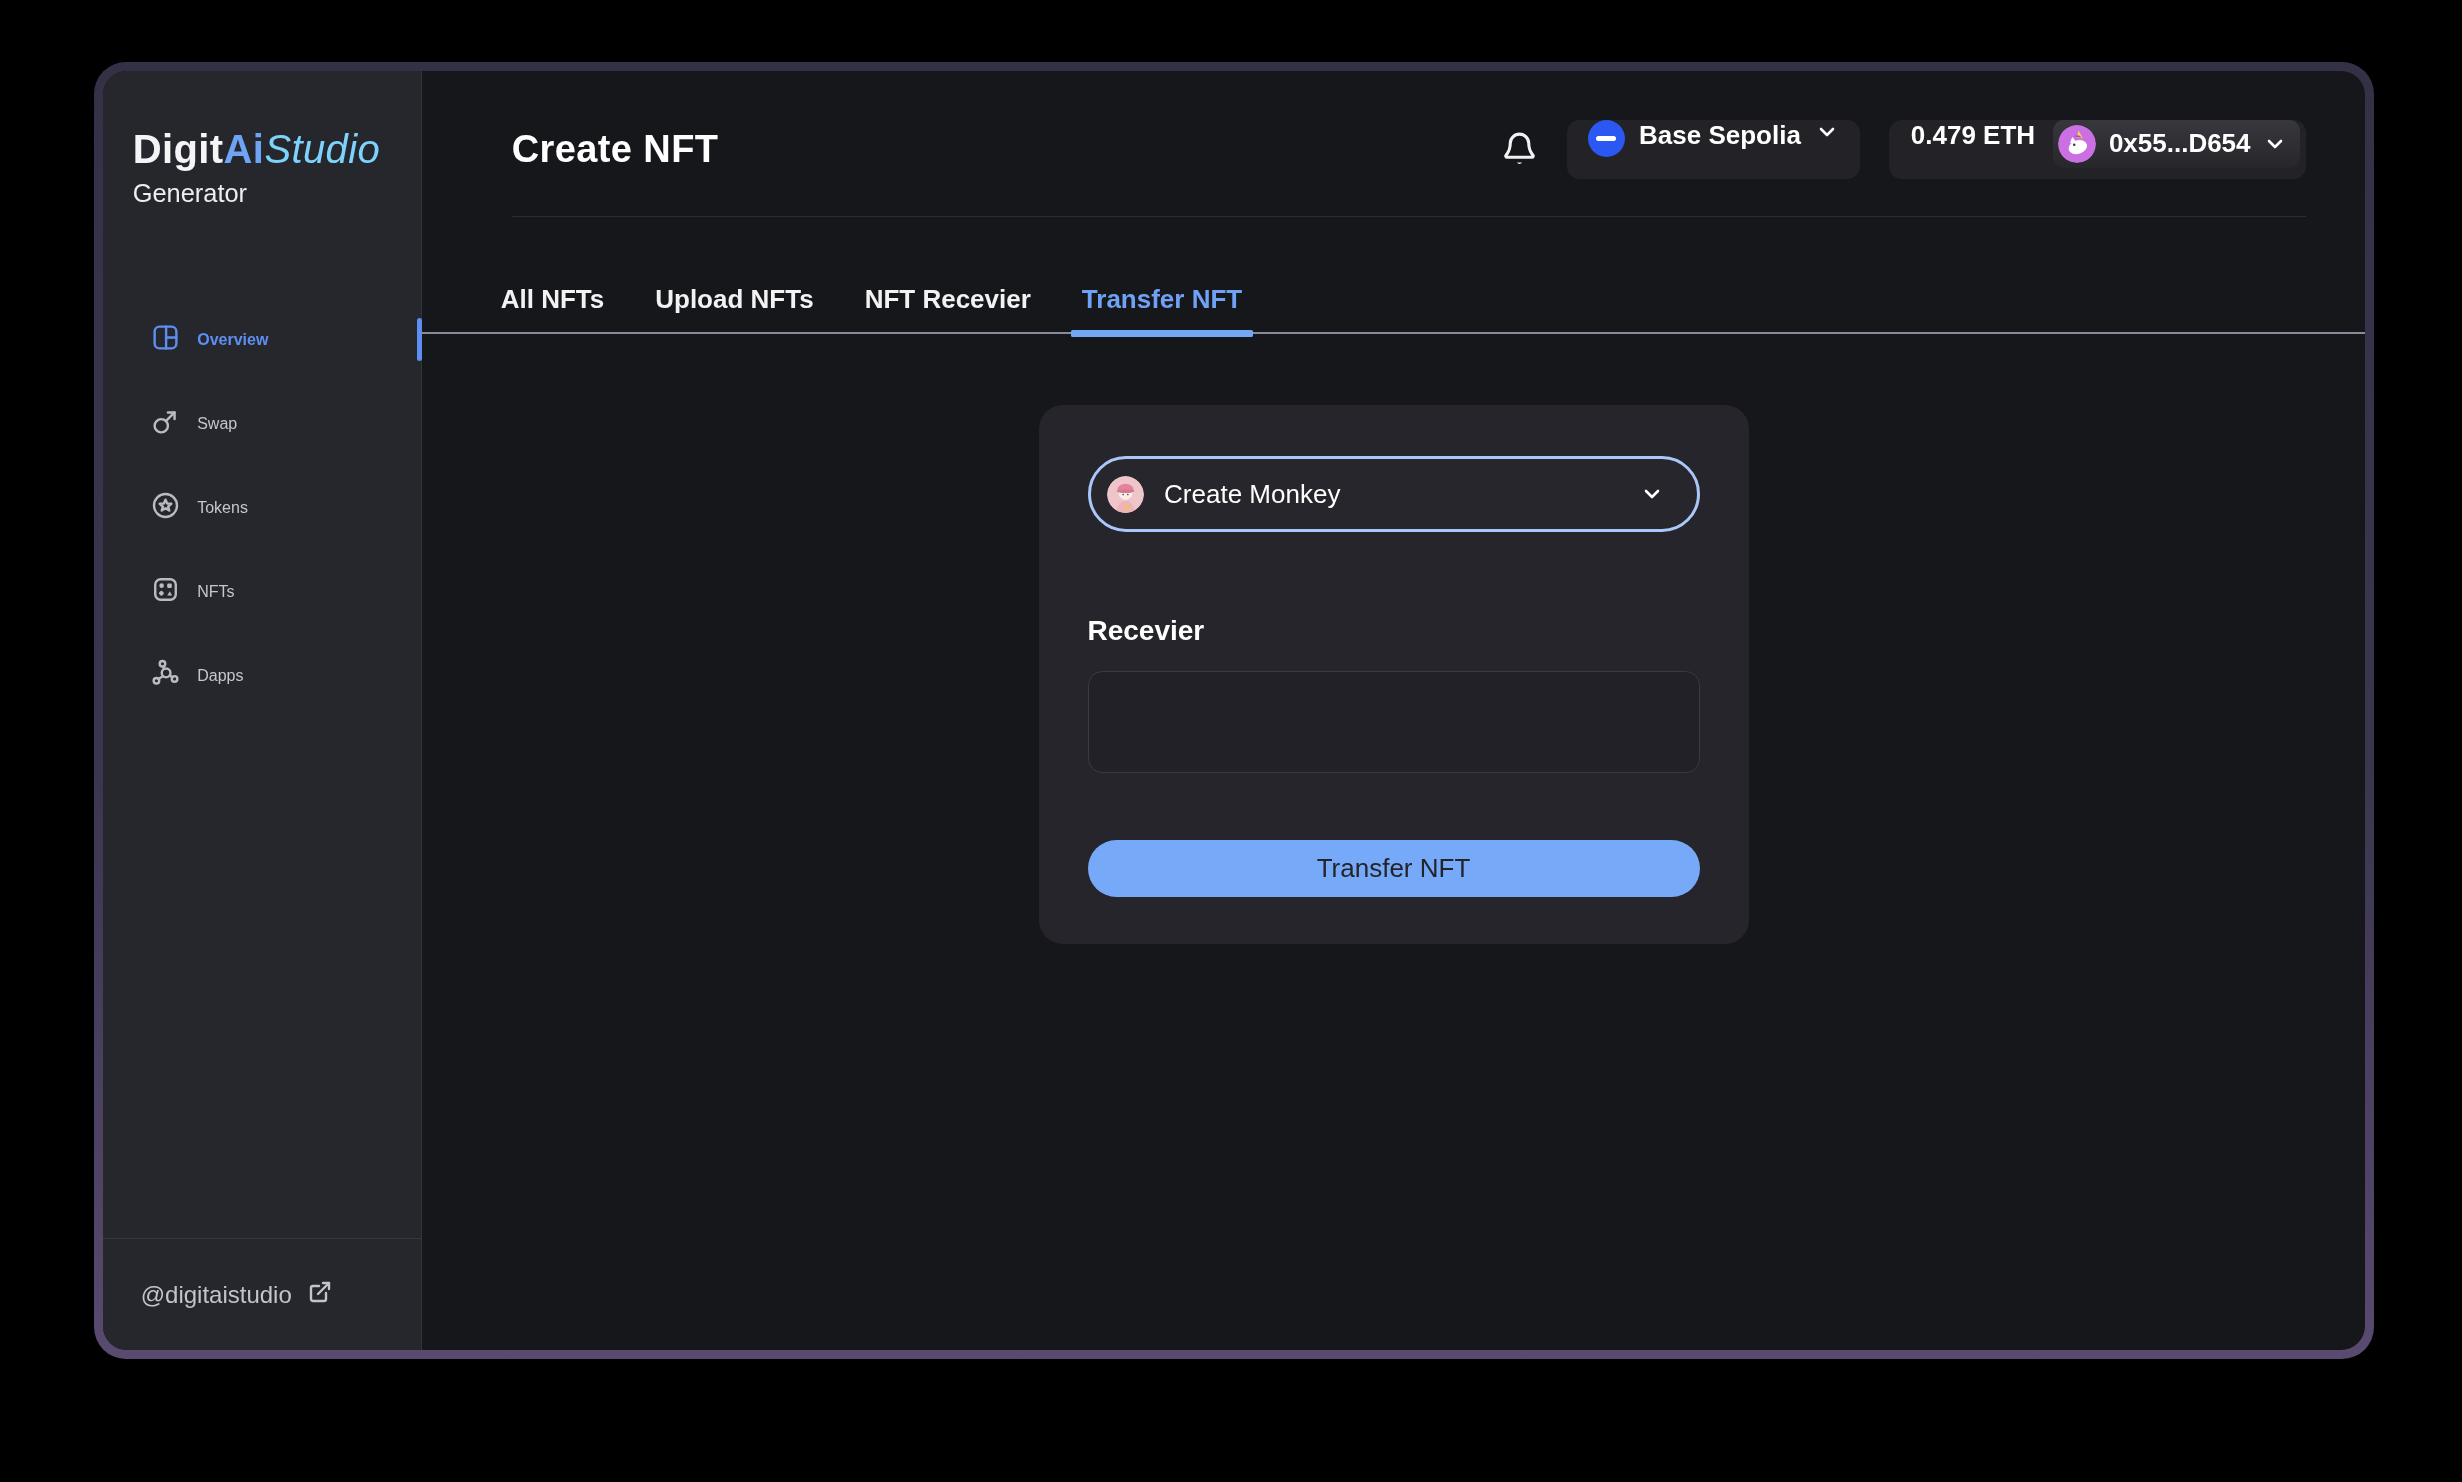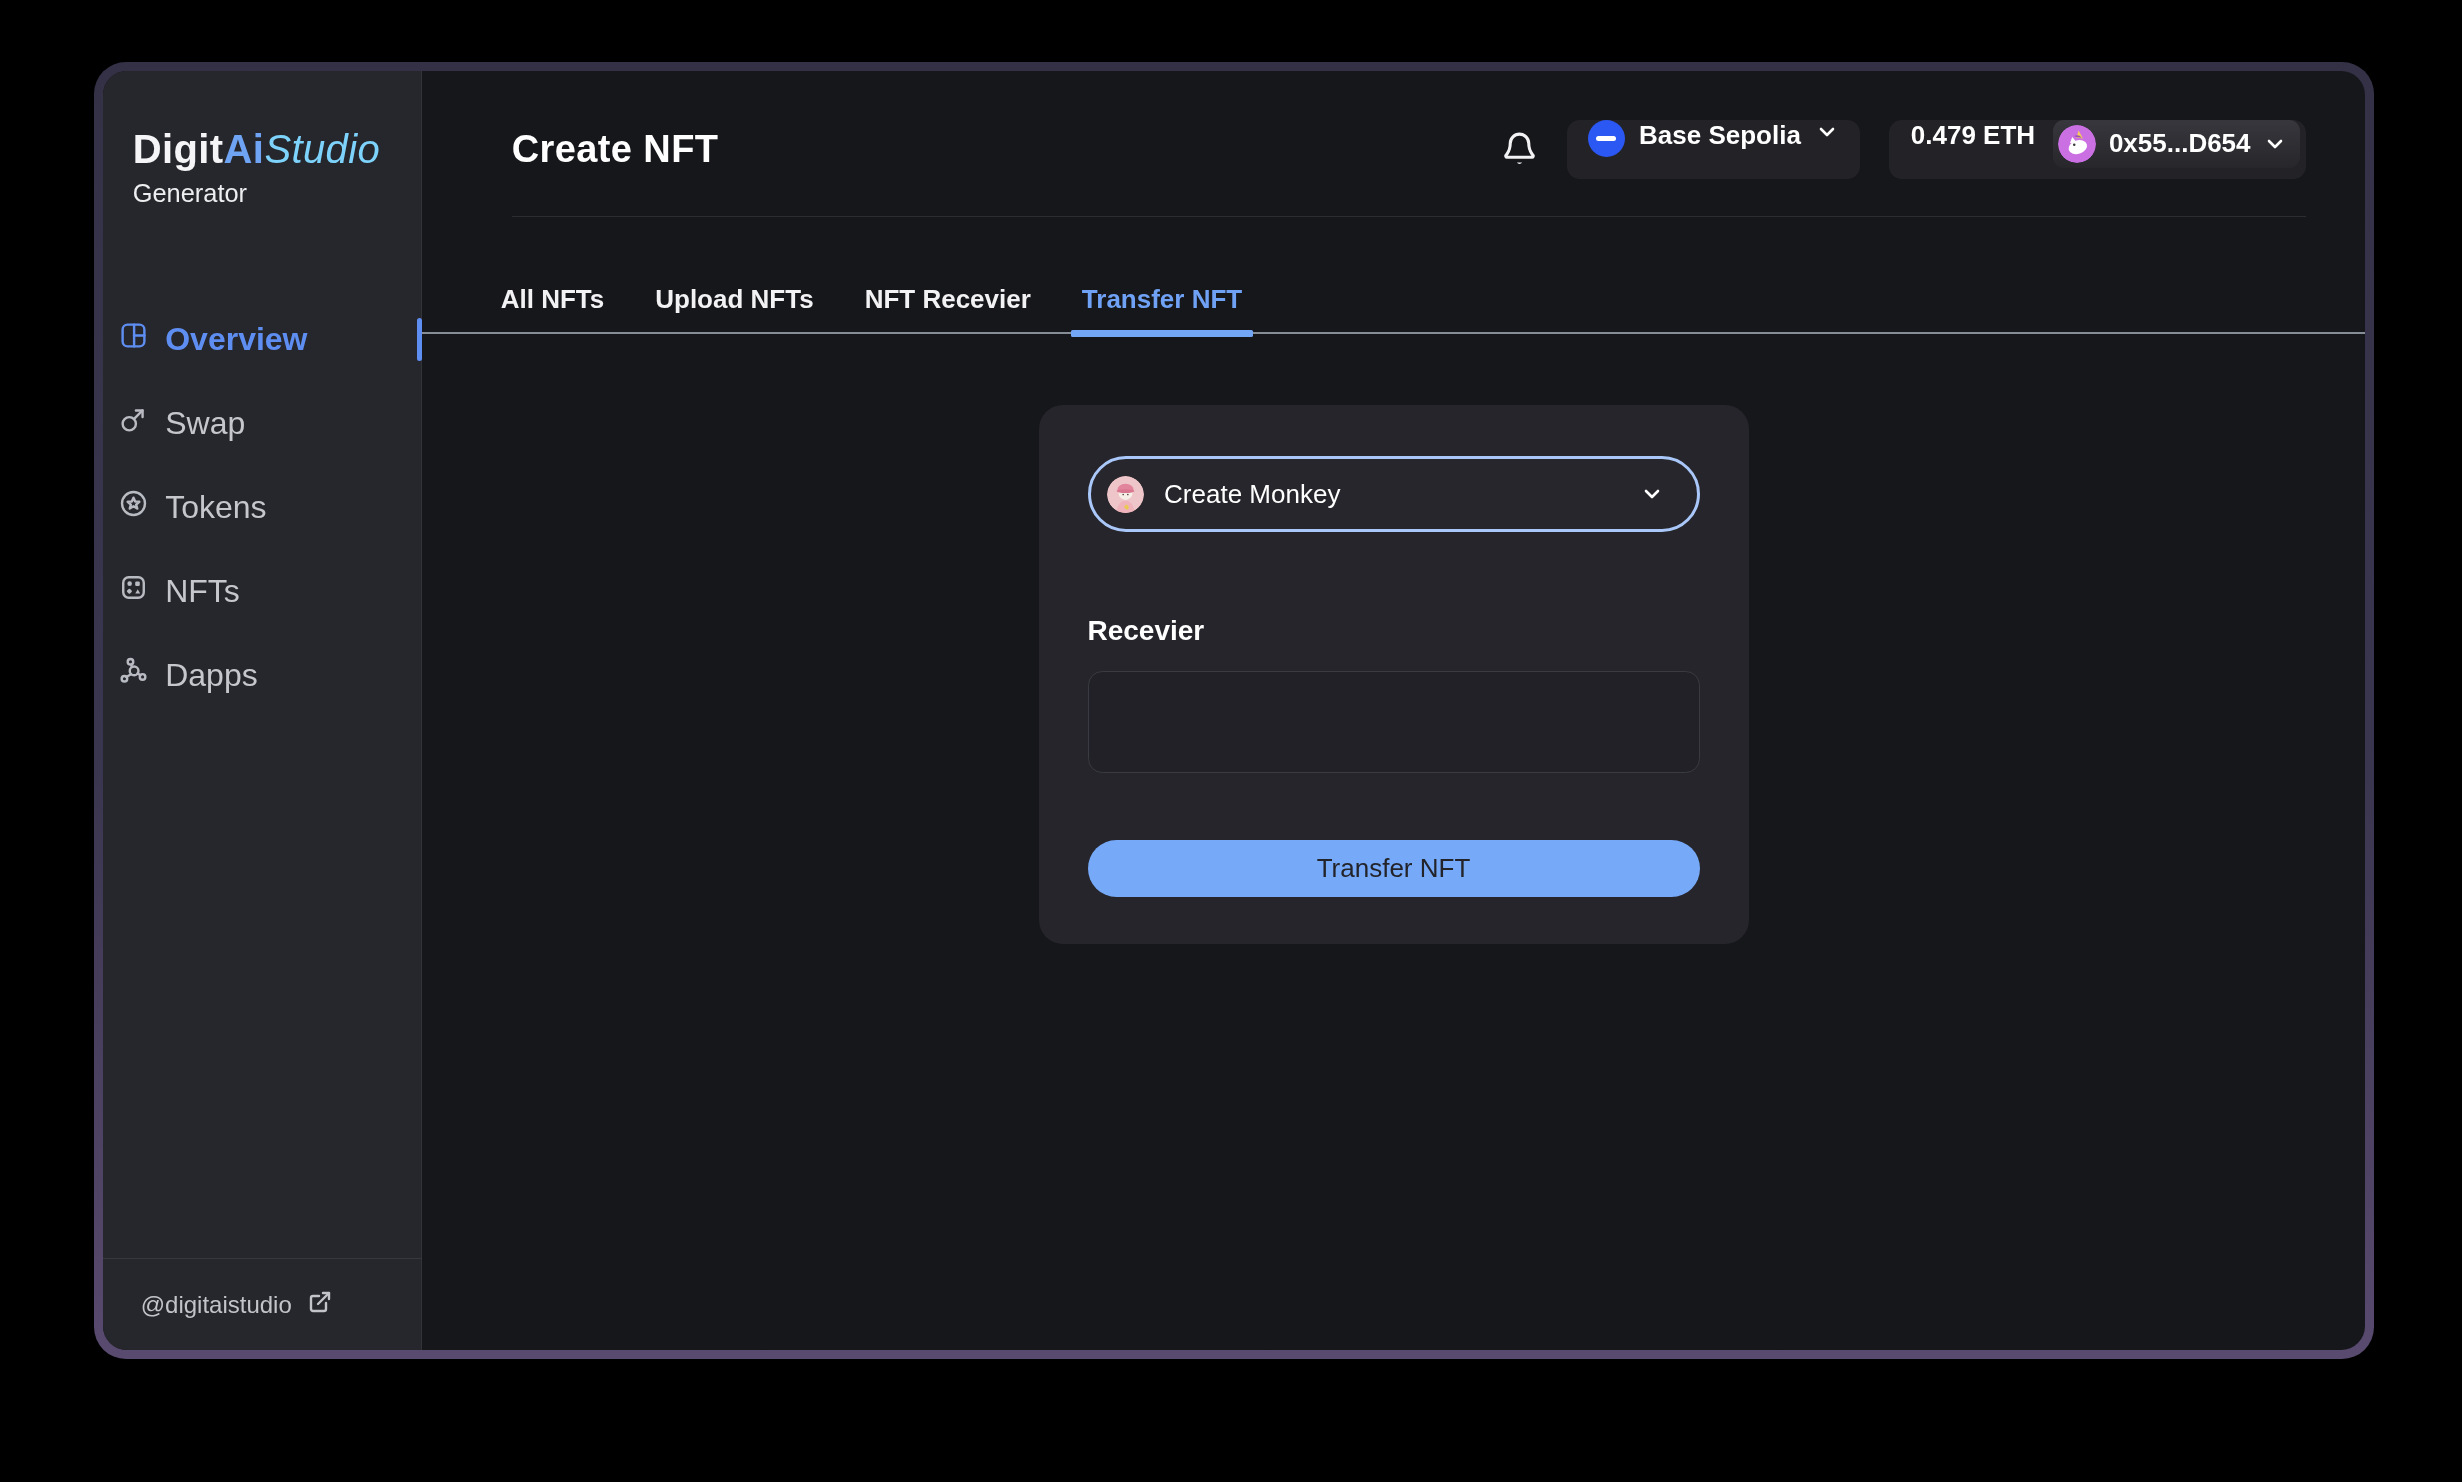--- a/index.html
+++ b/index.html
@@ -18,31 +18,31 @@
              position:relative; }
   .logo-block { margin:56px 0 0 30px; }
   .logo { font-size:40px; letter-spacing:0.4px; line-height:1.1; }
   .logo-digit { font-weight:700; color:#f5f5f7;text-align:center; }
   .logo-ai { font-weight:700; color:#6fa3f3; }
   .logo-studio { font-weight:300; color:#7dd3fc;font-style:italic; }
   .logo-sub { margin-top:8px; font-size:25.4px; color:#eceef0; }
 
   .nav { margin-top:112px; display:flex; flex-direction:column; gap:44px; }
   .nav-item { position:relative; display:flex; align-items:center; gap:17.5px;
-              height:40px; padding-left:16px; color:#c5c7cc; font-size:32px;
+              height:40px; padding-left:48px; color:#c5c7cc; font-size:16px;
               font-weight:500; cursor:pointer; }
   .nav-item svg { width:29px; height:29px; stroke:#b9bbc2; fill:none;
                   stroke-width:2; stroke-linecap:round; stroke-linejoin:round; }
   .nav-item svg .fillpart { fill:#b9bbc2; stroke:none; }
   .nav-item.active { color:#5e8ef2; font-weight:700; }
   .nav-item.active svg { stroke:#5e8ef2; }
   .active-bar { position:absolute; right:-1.6px; top:-1.6px; width:5.6px; height:43px;
                 background:#5e8ef2; border-radius:3.2px; }
 
-  .sidebar-footer { position:absolute; left:0; right:-1.6px; bottom:0; height:92px;
+  .sidebar-footer { position:absolute; left:0; right:-1.6px; bottom:0; height:112px;
                     border-top:1.6px solid #37383e; display:flex; align-items:center;
                     gap:16px; padding-left:38px; color:#c2c4c9; font-size:24px; }
   .sidebar-footer svg { width:24px; height:24px; stroke:#c2c4c9; fill:none;
                         stroke-width:2.4; stroke-linecap:round; stroke-linejoin:round; }
 
   
   .main { flex:1; position:relative; display:flex; flex-direction:column; }
   .topbar { display:flex; align-items:center; margin:49px 59px 0 90px; }
   .page-title { font-size:38px; font-weight:700; color:#fff; letter-spacing:0.4px; }
   .top-right { margin-left:auto; display:flex; align-items:center; gap:29px; }

